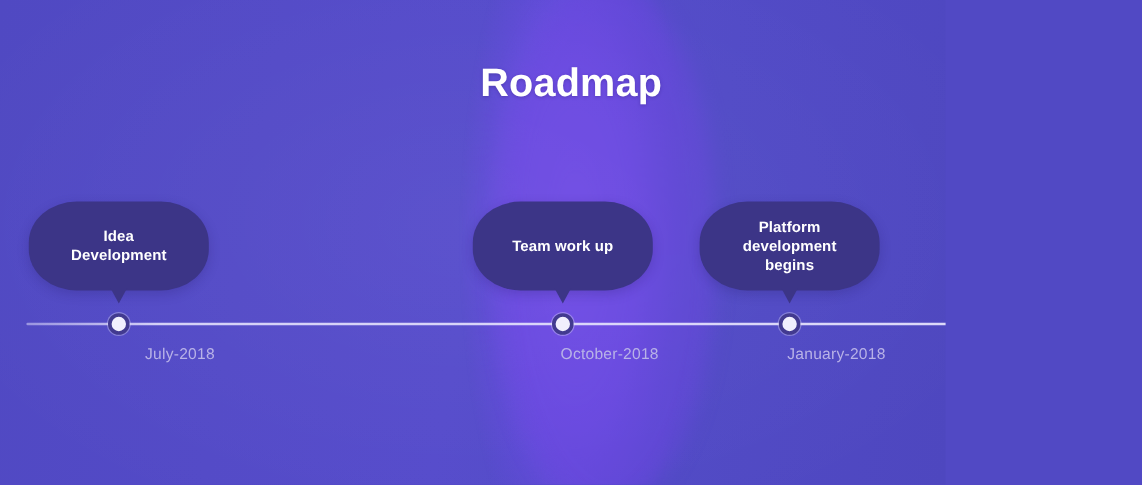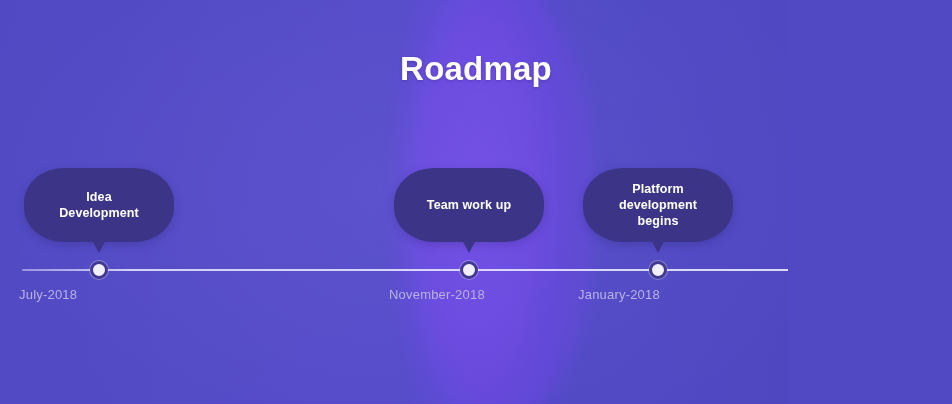--- a/index.html
+++ b/index.html
@@ -163,21 +163,21 @@
     background: #f1effd;
     border: 3px solid #423a90;
     box-shadow: 0 0 0 1px rgba(230,226,252,0.35);
   }
   .date {
     position: absolute;
     left: 50%;
     margin-left: -80px;
     top: 119px;
     width: 160px;
-    text-align: left;
+    text-align: right;
     color: #b8b2e7;
     font-size: 13px;
     line-height: 16px;
     letter-spacing: 0.2px;
   }
 
   
   .m-2 .card, .m-4 .card { min-height: 74px; }
 </style>
 </head>
@@ -205,21 +205,21 @@
       <div class="date">July-2018</div>
     </div>
 
 
     <div class="milestone m-3" style="left:465px;">
       <div class="card">
         <div class="card-label">Team work up</div>
         <div class="card-tail"></div>
       </div>
       <div class="dot"></div>
-      <div class="date">November-2018</div>
+      <div class="date">October-2018</div>
     </div>
 
     <div class="milestone m-4" style="left:654px;">
       <div class="card">
         <div class="card-label">Platform
 development
 begins</div>
         <div class="card-tail"></div>
       </div>
       <div class="dot"></div>

